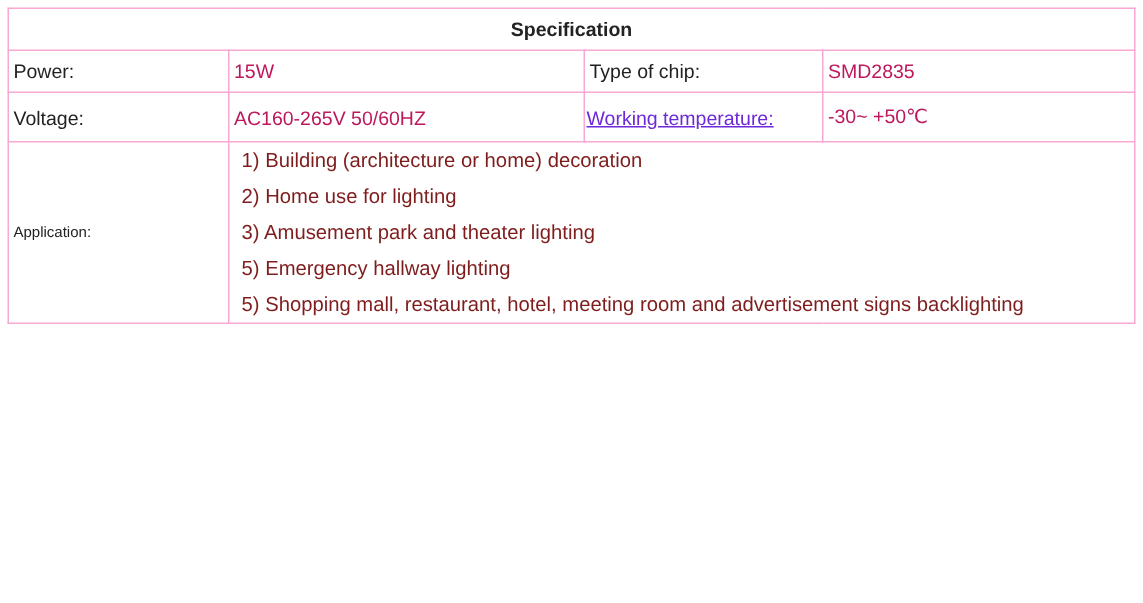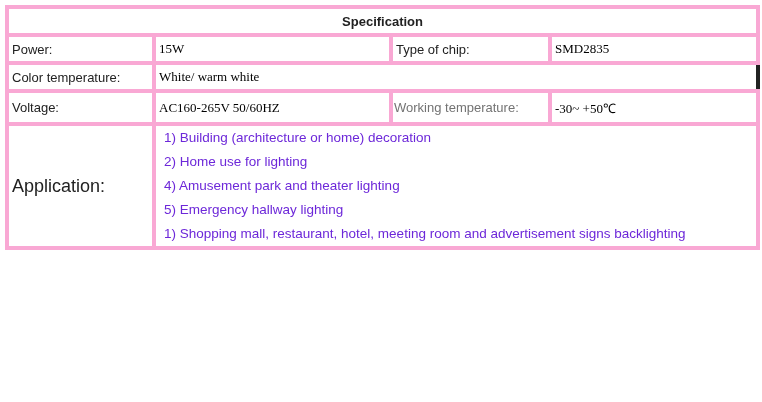--- a/index.html
+++ b/index.html
@@ -1,24 +1,24 @@
 <!DOCTYPE html>
 <html><head>
 <meta charset="utf-8">
 <style>
   html, body { margin:0; padding:0; background:#ffffff; }
   body { width:762px; height:402px; position:relative; overflow:hidden;
          font-family:"Liberation Sans", "DejaVu Sans", sans-serif; color:#222; }
   table.spec { position:absolute; left:5px; top:5px; width:751px; border-collapse:collapse; table-layout:fixed; }
-  table.spec td { border:4px solid #f9a8d4; padding:0 0 0 3px; font-size:13px; vertical-align:middle; white-space:nowrap; overflow:hidden; }
+  table.spec td { border:1px solid #f9a8d4; padding:0 0 0 3px; font-size:13px; vertical-align:middle; white-space:nowrap; overflow:hidden; }
   .hdr { text-align:center; font-weight:bold; font-size:15px; padding:0 !important; }
   .lbl { font-weight:normal; font-size:13.5px; }
-  .val { color:#000000; font-size:13px;font-family:Liberation Serif, serif; }
-  .small { font-size:12.5px; color:#737373; }
-  .apps div { height:24px; line-height:24px; padding-left:5px; color:#6d28d9; font-size:13.5px; }
+  .val { color:#be185d; font-size:13px; }
+  .small { font-size:12.5px; color:#6d28d9;text-decoration:underline; }
+  .apps div { height:24px; line-height:24px; padding-left:5px; color:#7f1d1d; font-size:13.5px; }
 </style>
 </head>
 <body>
 
 <table class="spec">
   <colgroup>
       <col style="width:147px">
       <col style="width:237px">
       <col style="width:159px">
       <col style="width:208px">
@@ -27,36 +27,32 @@
       <tr style="height:28px">
         <td colspan="4" class="hdr">Specification</td>
       </tr>
 
   <tr style="height:28px">
     <td class="lbl">Power:</td>
     <td class="val">15W</td>
     <td class="lbl">Type of chip:</td>
     <td class="val">SMD2835</td>
   </tr>
-  <tr style="height:28px">
-    <td class="lbl">Color temperature:</td>
-    <td colspan="3" class="val" style="border-right-color:#222">White/ warm white</td>
-  </tr>
 
   <tr style="height:33px">
     <td class="lbl">Voltage:</td>
     <td class="val">AC160-265V 50/60HZ</td>
     <td class="small" style="padding-left:1px">Working temperature:</td>
     <td class="val">-30~ +50℃</td>
   </tr>
 
   <tr style="height:120px">
-    <td class="lbl" style="font-size:18px">Application:</td>
+    <td class="lbl" style="font-size:10px">Application:</td>
     <td colspan="3" class="apps">
       <div>1) Building (architecture or home) decoration</div>
       <div>2) Home use for lighting</div>
-      <div>4) Amusement park and theater lighting</div>
+      <div>3) Amusement park and theater lighting</div>
       <div>5) Emergency hallway lighting</div>
-      <div>1) Shopping mall, restaurant, hotel, meeting room and advertisement signs backlighting</div>
+      <div>5) Shopping mall, restaurant, hotel, meeting room and advertisement signs backlighting</div>
     </td>
   </tr>
 </tbody>
   </table>
 
 </body></html>

